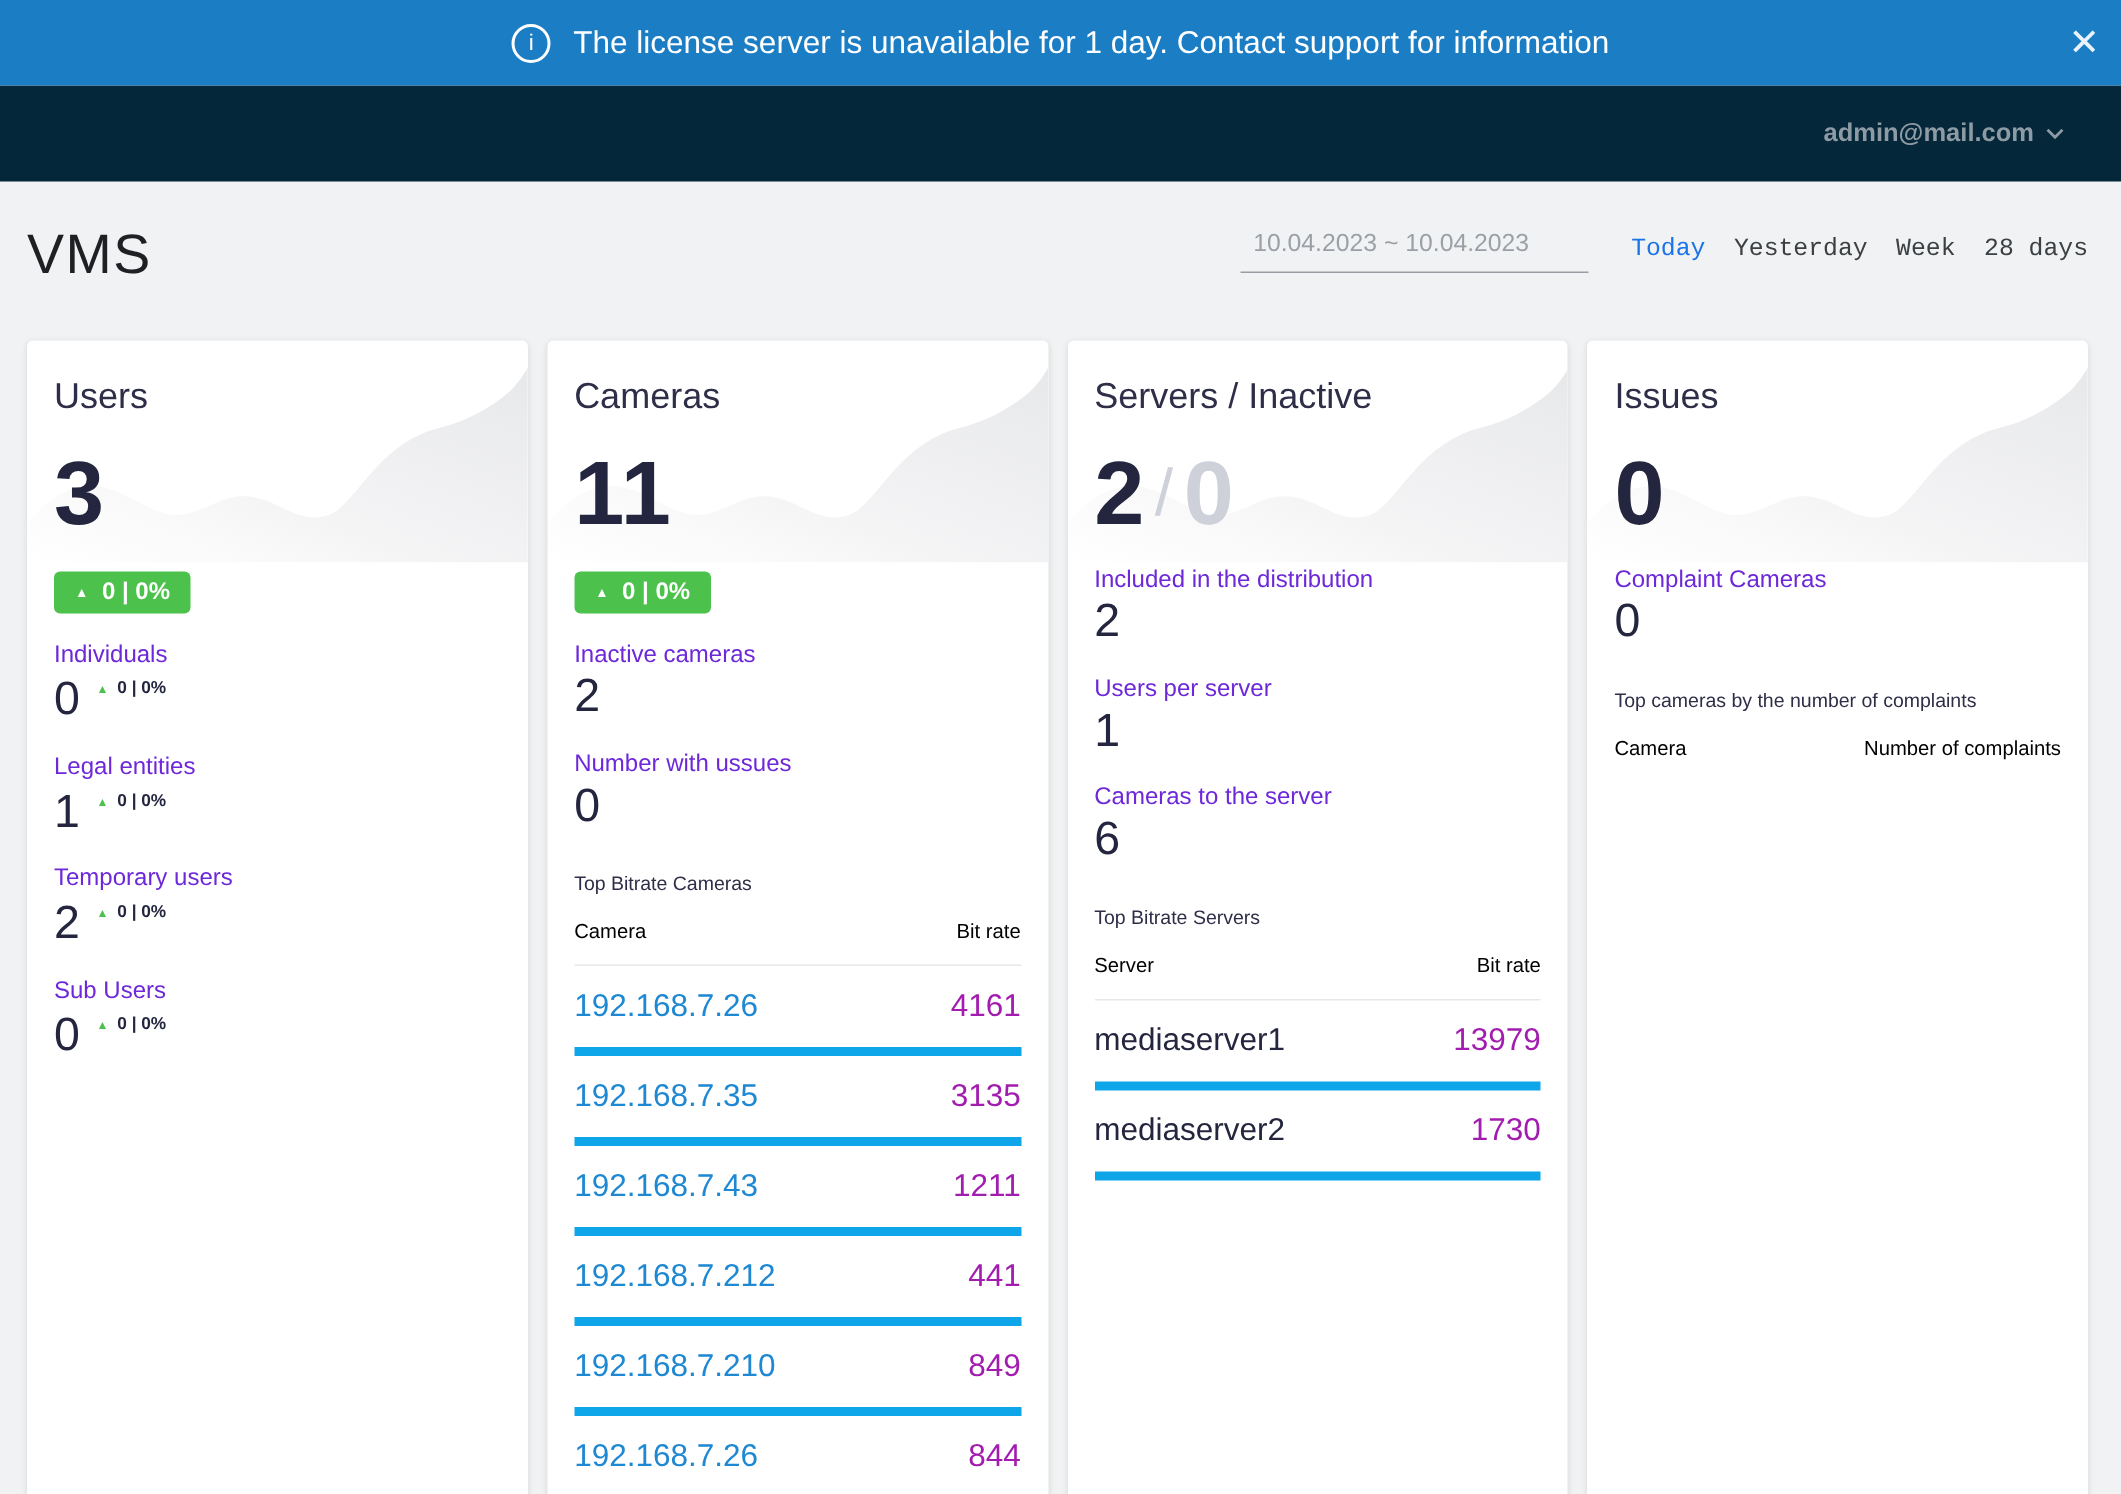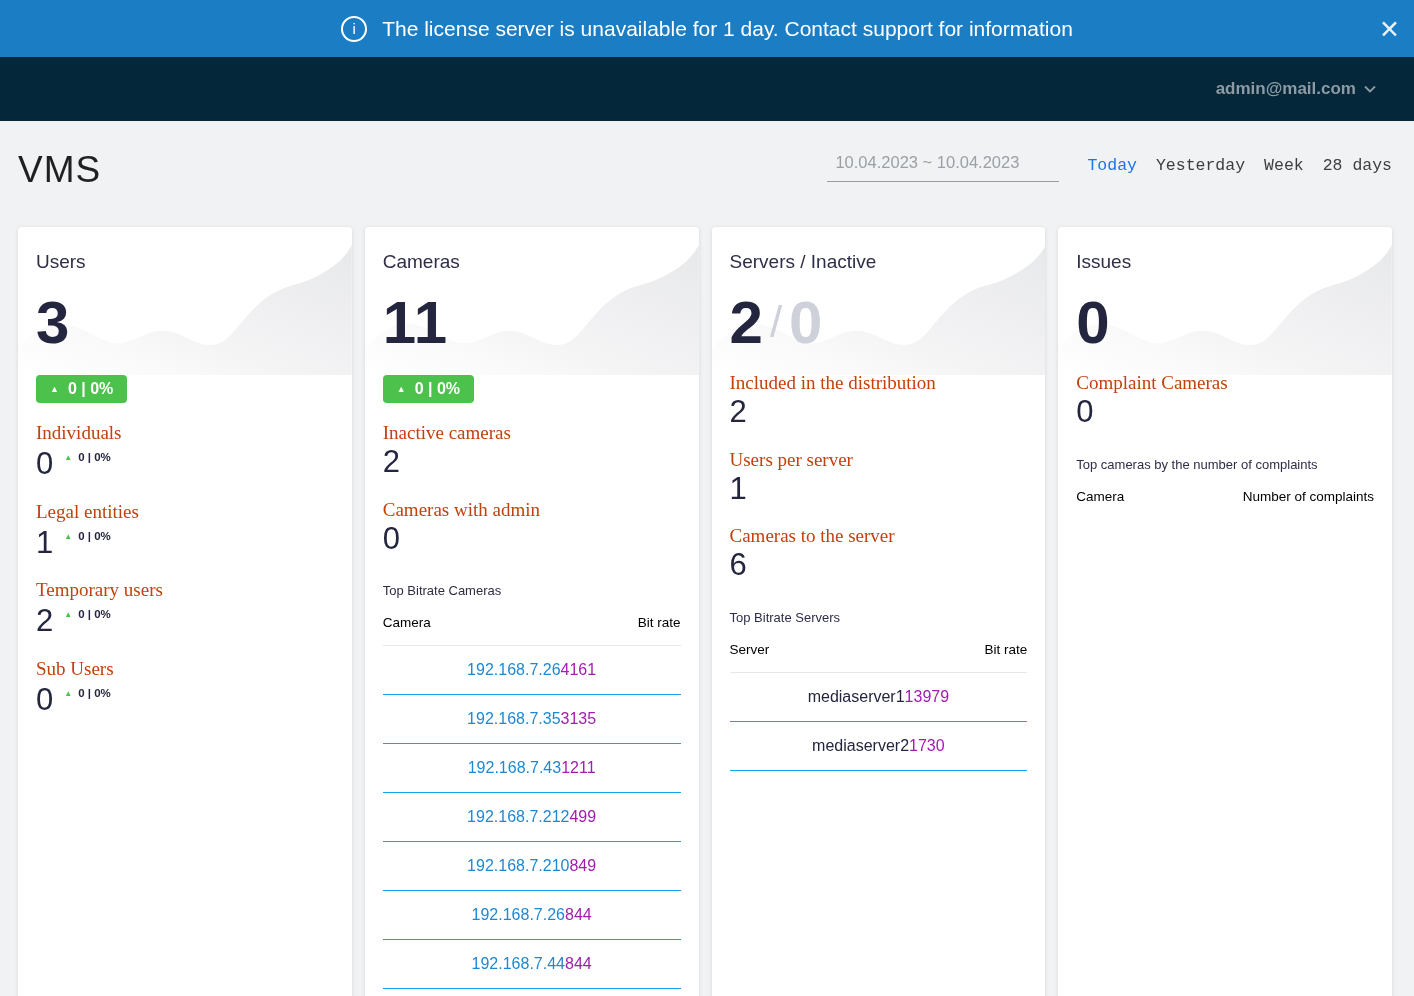--- a/index.html
+++ b/index.html
@@ -44,45 +44,45 @@
   .tab { cursor:pointer; padding:2px 0; }
   .tab.active { color:#1a73e8; }
   
   .cards { display:grid; grid-template-columns:repeat(4,1fr); gap:13px; align-items:stretch; }
   .card {
     position:relative; background:#fff; border-radius:4px;
     box-shadow:0 1px 4px rgba(60,64,67,.14); padding:16px 18px; overflow:hidden;
   }
   .wave { position:absolute; top:0; left:0; width:100%; height:148px; }
   .card-body { position:relative; z-index:1; }
-  .card-title { font-size:19px; font-weight:400; color:#2e2e48; margin-top:8px; }
+  .card-title { font-size:24px; font-weight:400; color:#2e2e48; margin-top:8px; }
   .big-num { font-size:60px; font-weight:700; color:#23263e; line-height:1; margin-top:20px; letter-spacing:1px; }
   .big-num .sep { color:#ced1d9; font-weight:400; font-size:44px; padding:0 6px; vertical-align:6px; }
   .big-num .muted { color:#ced1d9; }
   .badge {
     display:inline-flex; align-items:center; gap:9px;
     background:#4cc14c; color:#fff; border-radius:4px;
     padding:5px 14px; font-size:16px; font-weight:700; margin-top:22px;
   }
   .badge-arrow { font-size:9px; line-height:1; }
   .metric { margin-top:19px; }
-  .metric-label { color:#c2410c; font-size:19px;font-family:Liberation Serif, serif; }
+  .metric-label { color:#6d28d9; font-size:16px; }
   .metric-row { display:flex; gap:11px; margin-top:2px; }
   .metric-value { font-size:31px; color:#23263e; line-height:1.15; font-weight:400; }
   .metric-delta { display:flex; gap:6px; align-items:flex-start; margin-top:5px; font-size:11.5px; color:#23263e; font-weight:600; }
   .d-arrow { color:#4cc14c; font-size:8px; font-style:normal; margin-top:2px; }
   .tbl-title { font-size:13px; font-weight:400; color:#2e2e48; margin-top:27px; }
   .tbl-head {
     display:flex; justify-content:space-between; color:#000000; font-size:13.5px;
     margin-top:17px; padding-bottom:15px; border-bottom:1px solid #e7e8ea;
   }
   .tbl-head.no-line { border-bottom:none; }
   .tbl-row {
-    display:flex; justify-content:center; align-items:center;
-    padding:15px 0; border-bottom:1px solid #0ea5e9; font-size:16px;
+    display:flex; justify-content:space-between; align-items:center;
+    padding:15px 0; border-bottom:6px solid #0ea5e9; font-size:21px;
   }
   .cell-link { color:#1e88d2; text-decoration:none; cursor:pointer; }
   .cell-name { color:#23263e; }
   .cell-val { color:#a21caf; }
 </style>
 </head>
 <body>
 
 <div class="banner">
   <div class="banner-center">
@@ -197,21 +197,21 @@
           <span class="badge-arrow">▲</span>
           <span>0 | 0%</span>
         </div>
         <div>
   <div class="metric">
     <div class="metric-label">Inactive cameras</div>
     <div class="metric-value">2</div>
   </div>
 
   <div class="metric">
-    <div class="metric-label">Cameras with admin</div>
+    <div class="metric-label">Number with ussues</div>
     <div class="metric-value">0</div>
   </div>
 </div>
         <h3 class="tbl-title">Top Bitrate Cameras</h3>
         <div class="tbl-head">
           <span>Camera</span>
           <span>Bit rate</span>
         </div>
         <div>
   <div class="tbl-row">
@@ -224,21 +224,21 @@
     <span class="cell-val">3135</span>
   </div>
 
   <div class="tbl-row">
     <a class="cell-link">192.168.7.43</a>
     <span class="cell-val">1211</span>
   </div>
 
   <div class="tbl-row">
     <a class="cell-link">192.168.7.212</a>
-    <span class="cell-val">499</span>
+    <span class="cell-val">441</span>
   </div>
 
   <div class="tbl-row">
     <a class="cell-link">192.168.7.210</a>
     <span class="cell-val">849</span>
   </div>
 
   <div class="tbl-row">
     <a class="cell-link">192.168.7.26</a>
     <span class="cell-val">844</span>

